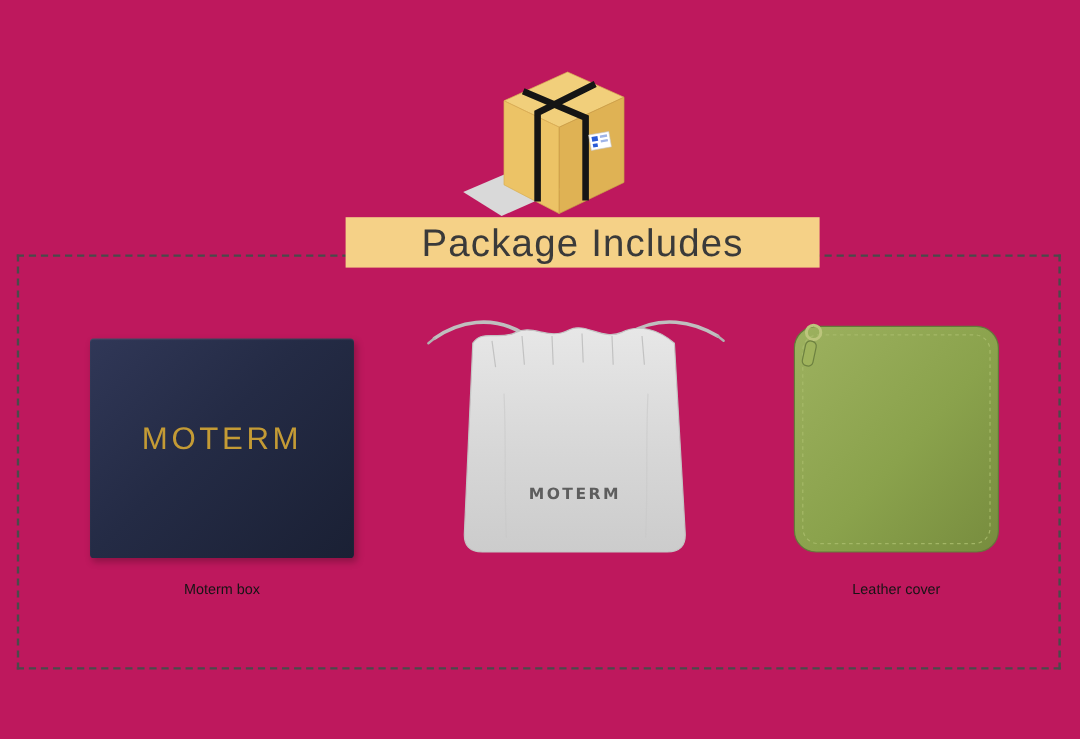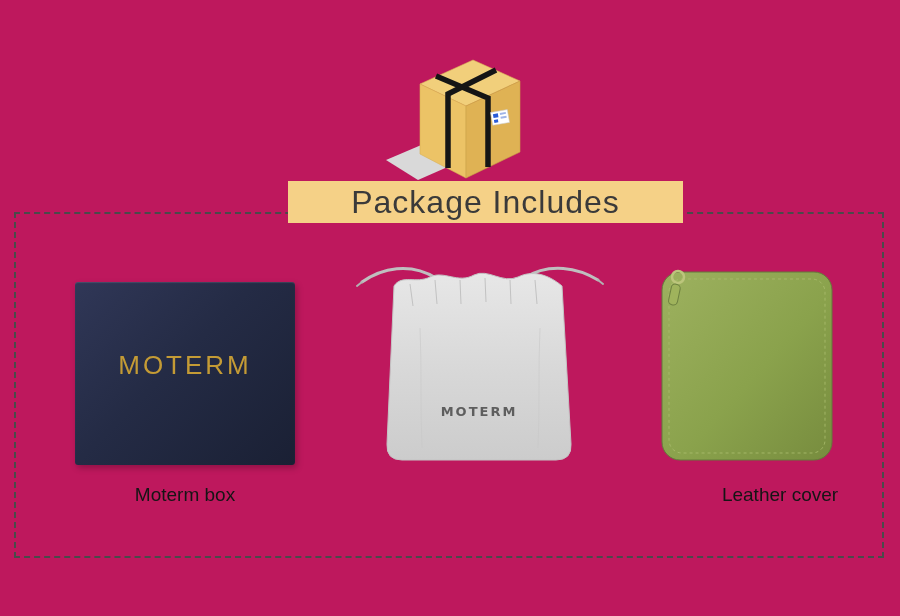--- a/index.html
+++ b/index.html
@@ -75,27 +75,27 @@
   
   .cover-svg {
     position:absolute;
     left:636px; top:52px;
     width:190px; height:200px;
   }
 
   .caption {
     position:absolute;
     top:270px;
-    font-size:19px;
+    font-size:12px;
     color:#151515;
     text-align:center;
   }
   .cap-1 { left:59px;  width:220px; }
   .cap-2 { left:350px; width:230px; }
-  .cap-3 { left:669px; width:190px; }
+  .cap-3 { left:636px; width:190px; }
 </style>
 </head>
 <body>
 
 <div class="stage">
 
   <svg class="box-icon" viewBox="0 0 165 150" aria-hidden="true">
     <polygon points="8,112 55,92 90,110 40,132" fill="#d9d9d9"></polygon>
     <polygon points="42,36 95,12 142,33 88,58" fill="#f1cf7b" stroke="#d8b054" stroke-width="0.6"></polygon>
     <polygon points="42,36 88,58 88,130 42,106" fill="#ecc366" stroke="#d8b054" stroke-width="0.6"></polygon>

